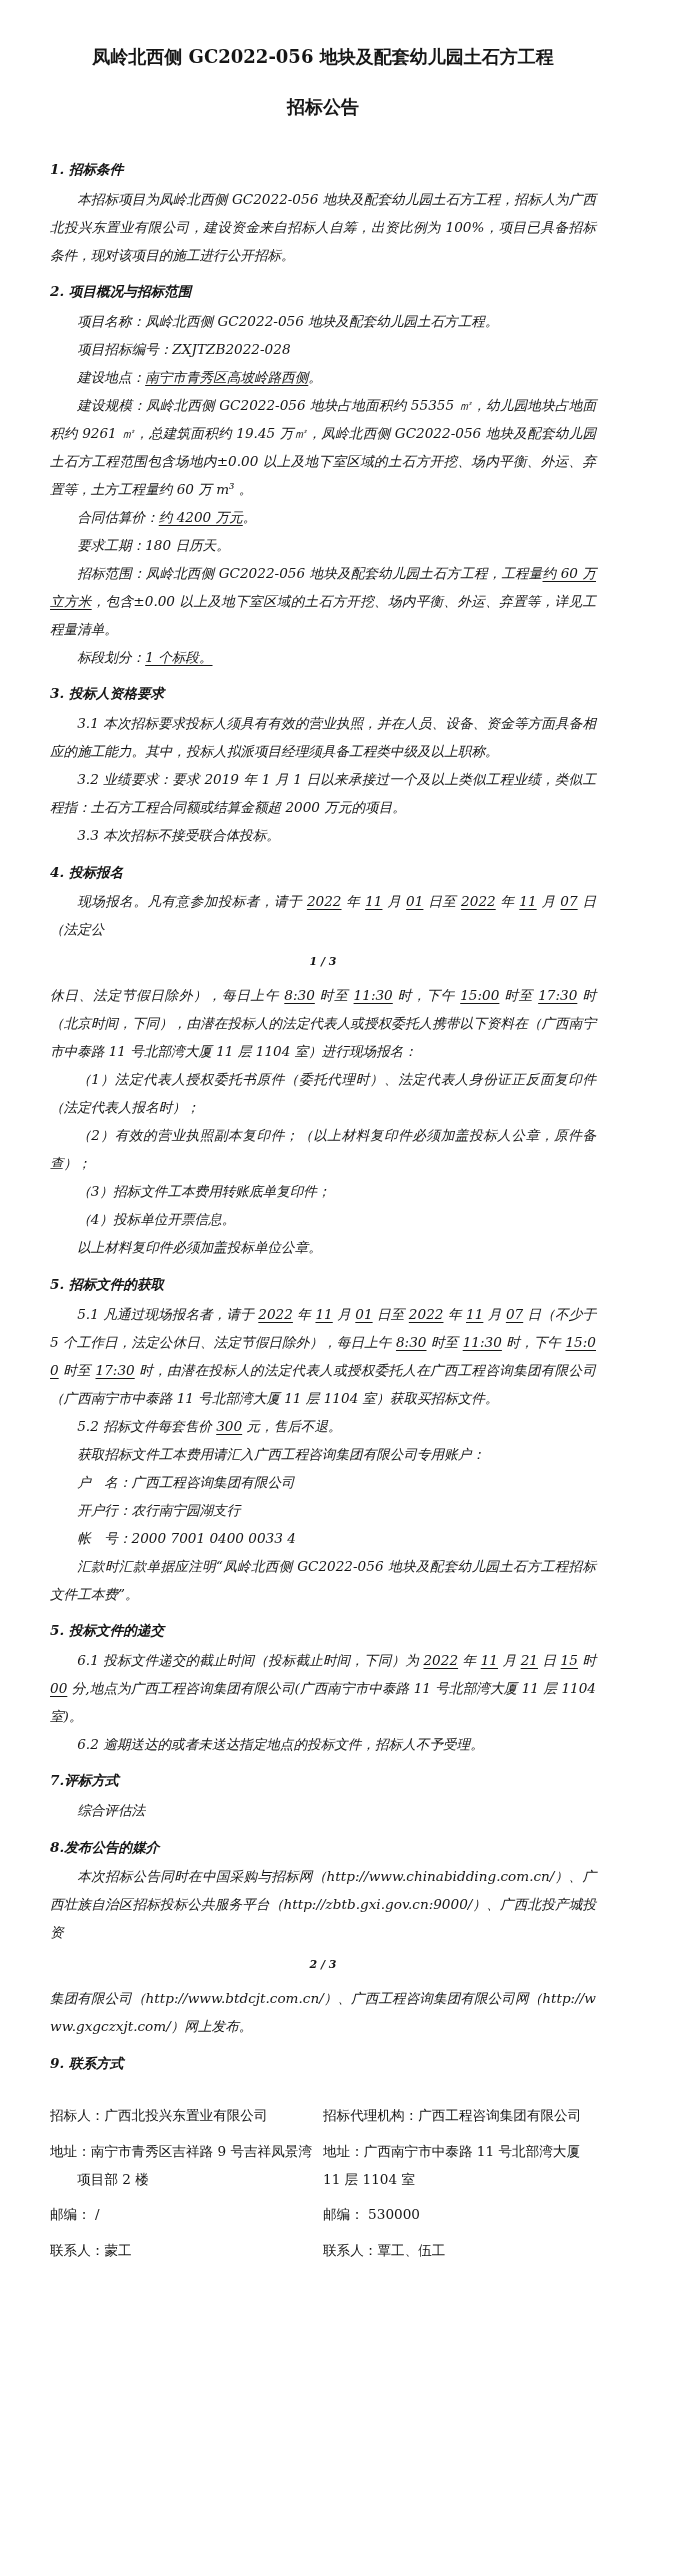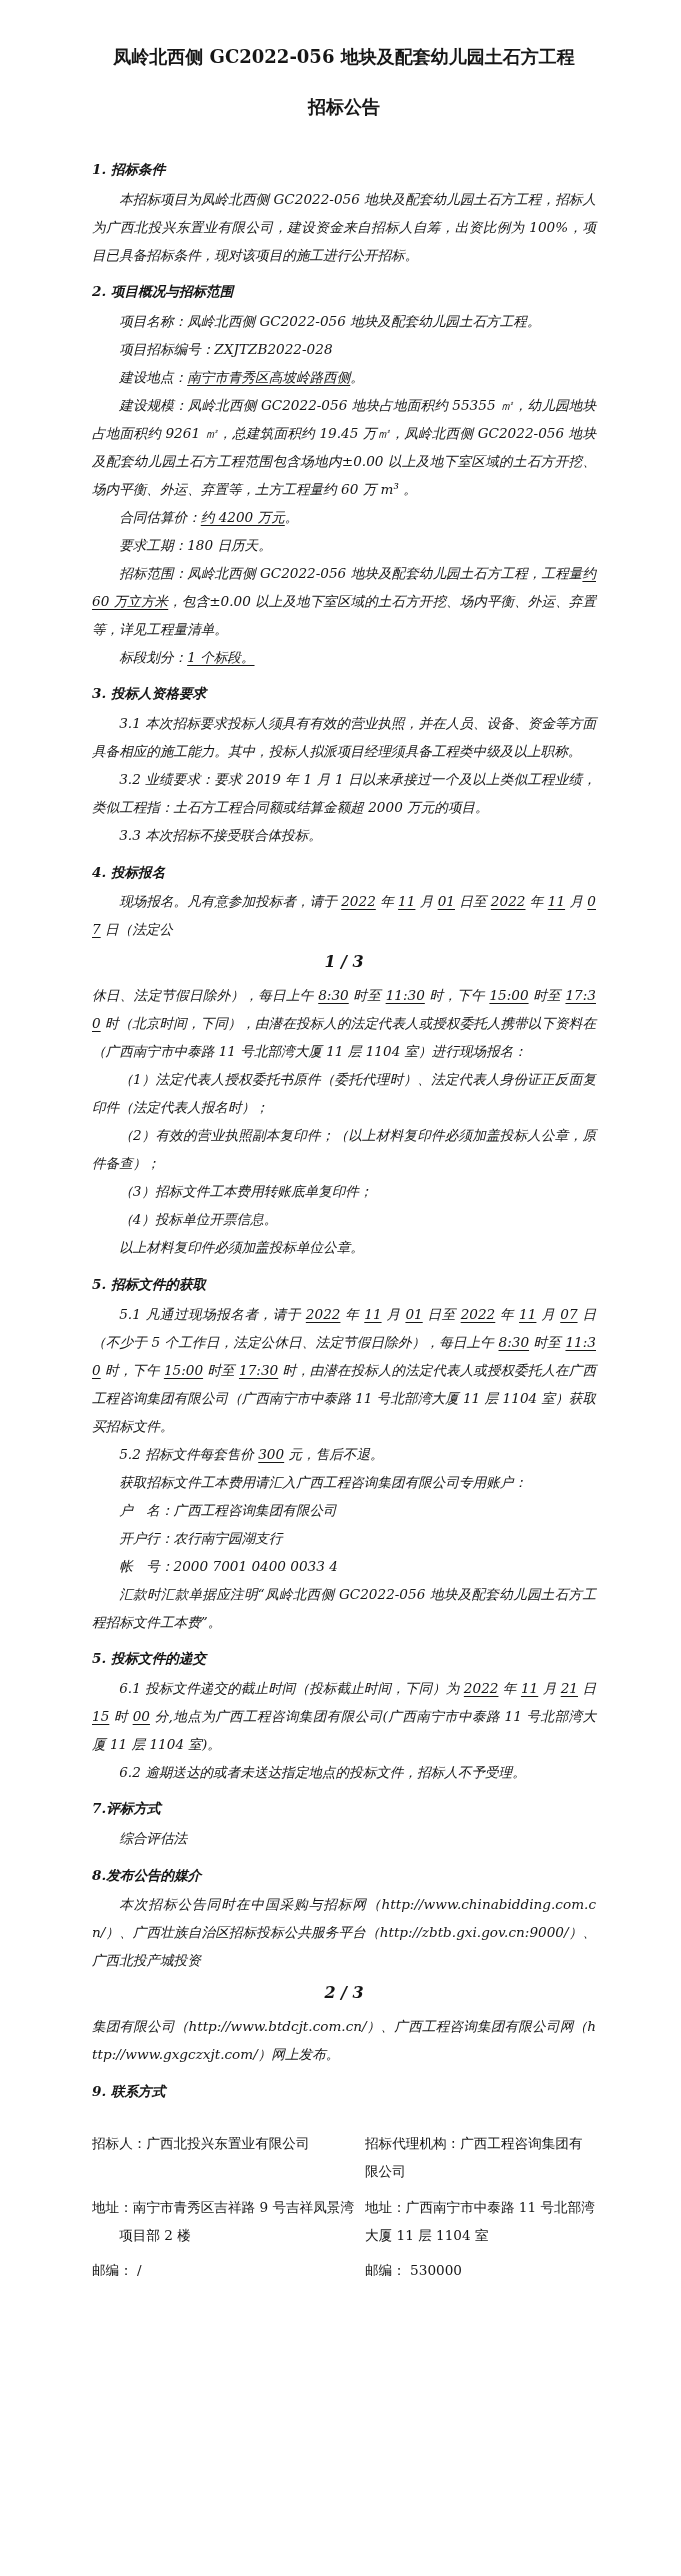--- a/index.html
+++ b/index.html
@@ -2,21 +2,21 @@
 <html lang="zh" style="font-size:13.6px"><head>
 <meta charset="utf-8">
 <style>
   html,body { margin:0; padding:0; background:#ffffff; }
   .page {
     position:relative;
     width:681px; height:2276px;
     margin:0 auto;
     background:#ffffff;
     box-sizing:border-box;
-    padding:44px 85px 0 92px;
+    padding:44px 85px 0 50px;
     overflow:hidden;
     font-family:"DejaVu Serif","Liberation Serif",serif;
     color:#161616;
   }
   .doc-title {
     text-align:center;
     font-weight:bold;
     font-size:18px;
     line-height:25.5px;
   }
@@ -33,21 +33,21 @@
     text-align:left;
     margin-top:8.5px;
     margin-bottom:1.7px;
   }
   .block.para.indent { text-indent:2em; }
   .block.pagemark {
     text-align:center;
     font-weight:bold;
     text-indent:0;
     margin:5.1px 0;
-    font-size:16px;
+    font-size:11px;
   }
   .block.date {
     text-align:right;
     padding-right:41px;
     margin-top:15.3px;
   }
   .u { text-decoration:underline; text-underline-offset:2.6px; }
   .contacts { margin-top:24px; }
   .c-row { display:flex; margin-bottom:7.7px; }
   .c-left {

